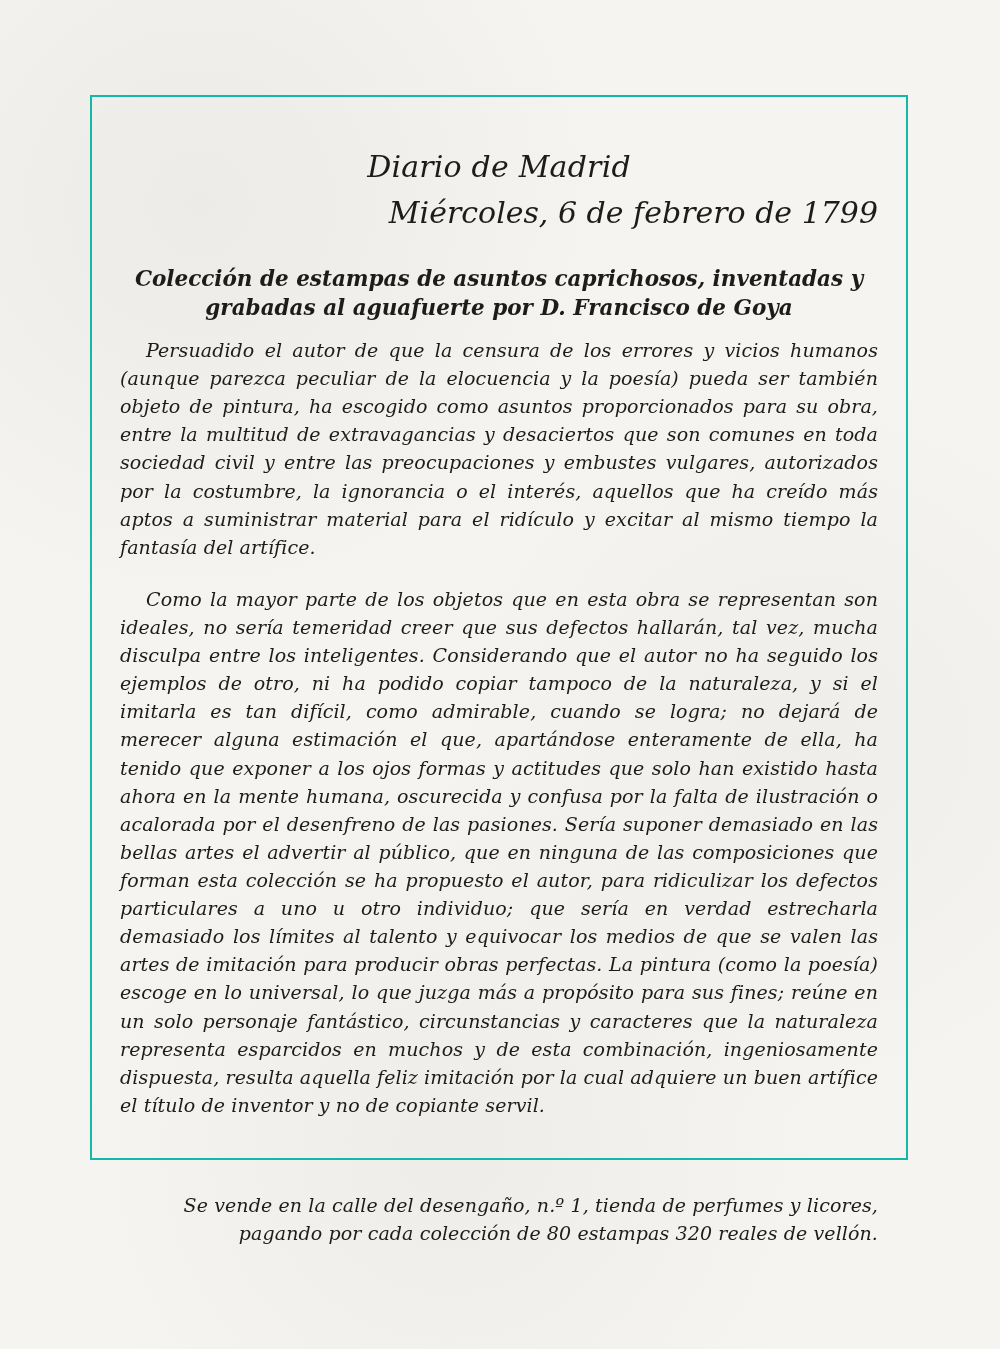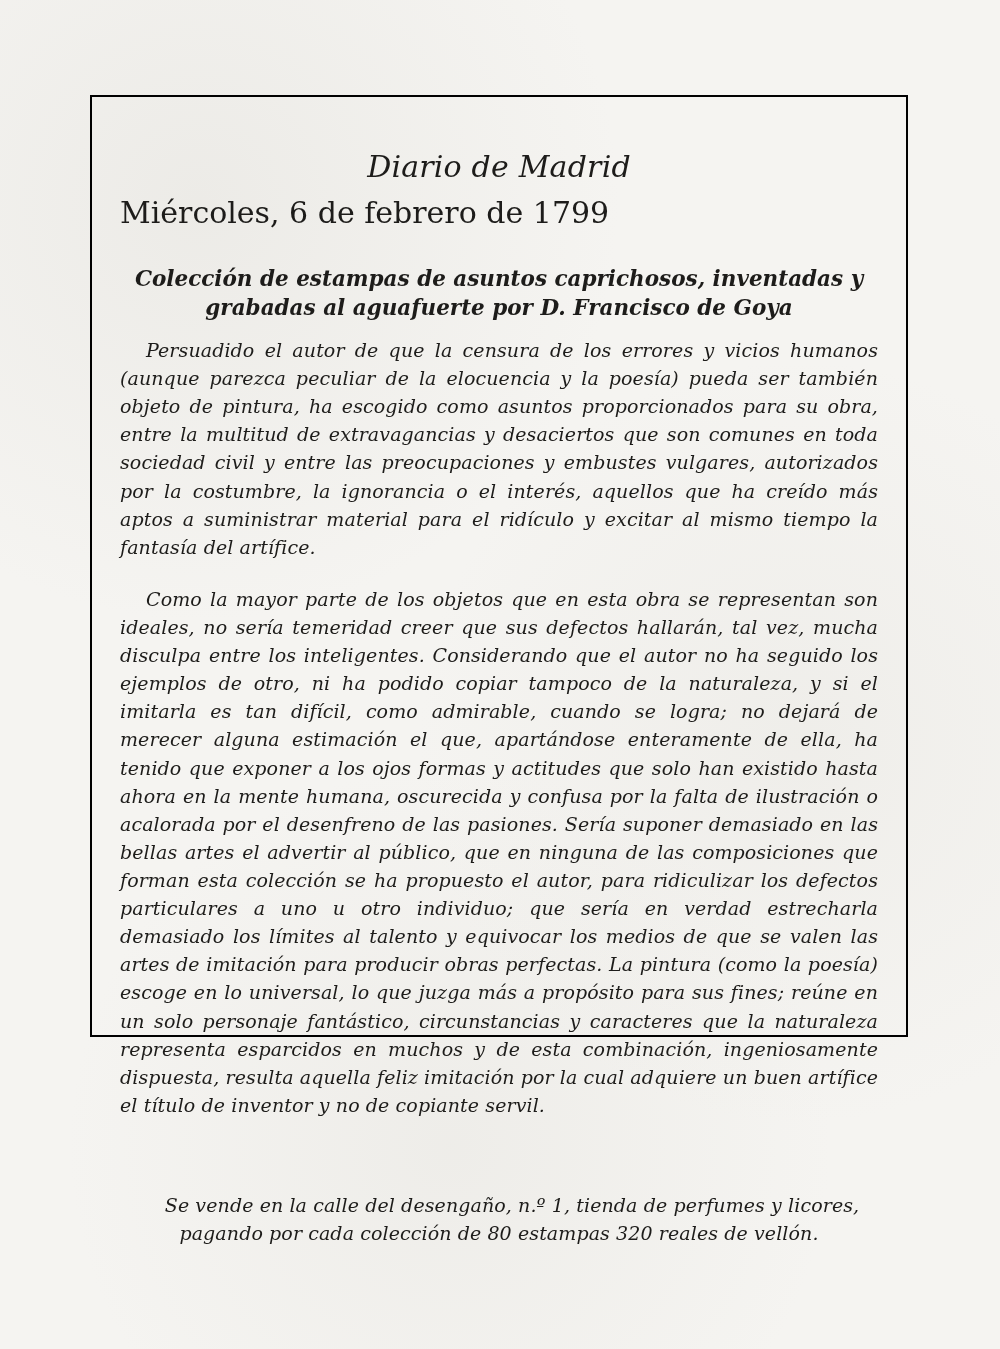--- a/index.html
+++ b/index.html
@@ -17,36 +17,37 @@
     font-family: "DejaVu Serif", "Liberation Serif", serif;
     color: #1d1c1a;
     position: relative;
     overflow: hidden;
   }
   .page-frame {
     position: absolute;
     left: 90px;
     top: 95px;
     width: 818px;
-    height: 942px;
-    border: 2px solid #000000;
+    height: 1065px;
+    border: 2px solid #14b8a6;
     background: transparent;
     box-sizing: border-box;
     padding: 40px 28px 0 28px;
   }
   .masthead-title {
     text-align: center;
     font-style: italic;
     font-size: 30px;
     line-height: 1.45;
     margin: 8px 0 0 0;
     letter-spacing: 0.2px;
   }
   .masthead-date {
-    text-align: left;
+    text-align: right;
+    font-style: italic;
     font-size: 30px;
     line-height: 1.45;
     margin: 2px 0 0 0;
   }
   .doc-heading {
     text-align: center;
     font-style: italic;
     font-weight: bold;
     font-size: 21.5px;
     line-height: 1.35;
@@ -60,21 +61,21 @@
     font-style: italic;
     font-size: 19px;
     line-height: 1.48;
     text-align: justify;
     text-indent: 26px;
     margin: 0 0 24px 0;
     letter-spacing: 0.1px;
   }
   .doc-paragraph.colophon {
     margin-top: 72px;
-    text-align: center;
+    text-align: right;
   }
 </style>
 </head>
 <body>
 
 <div class="page-frame">
   <div class="masthead-title">Diario de Madrid</div>
   <div class="masthead-date">Miércoles, 6 de febrero de 1799</div>
 
   <div class="doc-heading">Colección de estampas de asuntos caprichosos, inventadas y grabadas al aguafuerte por D. Francisco de Goya</div>

